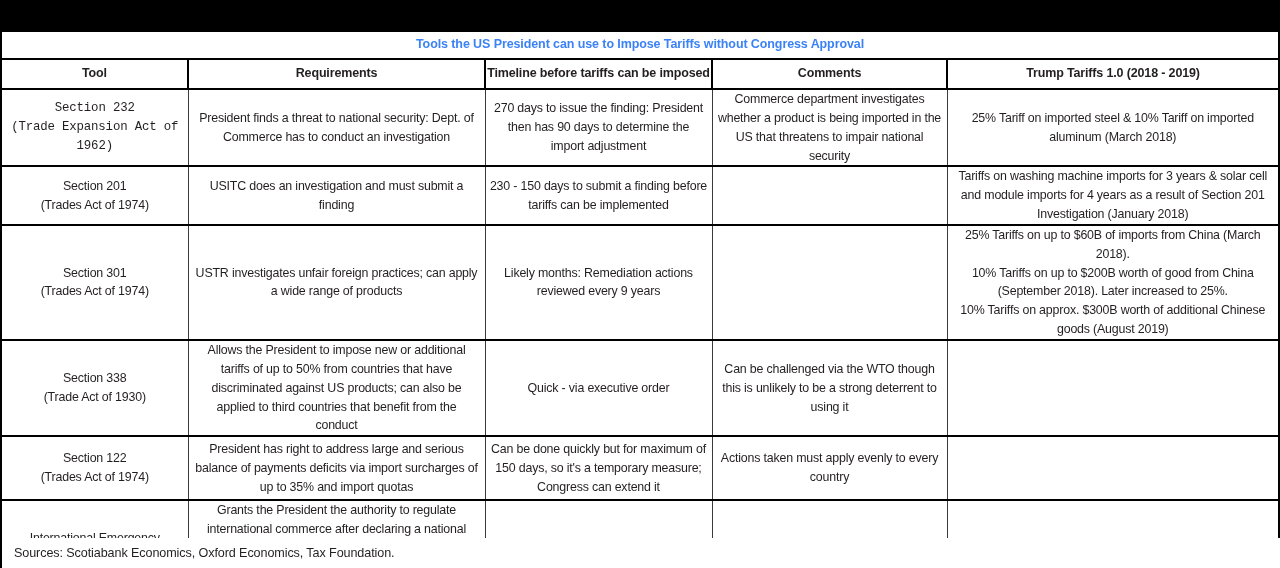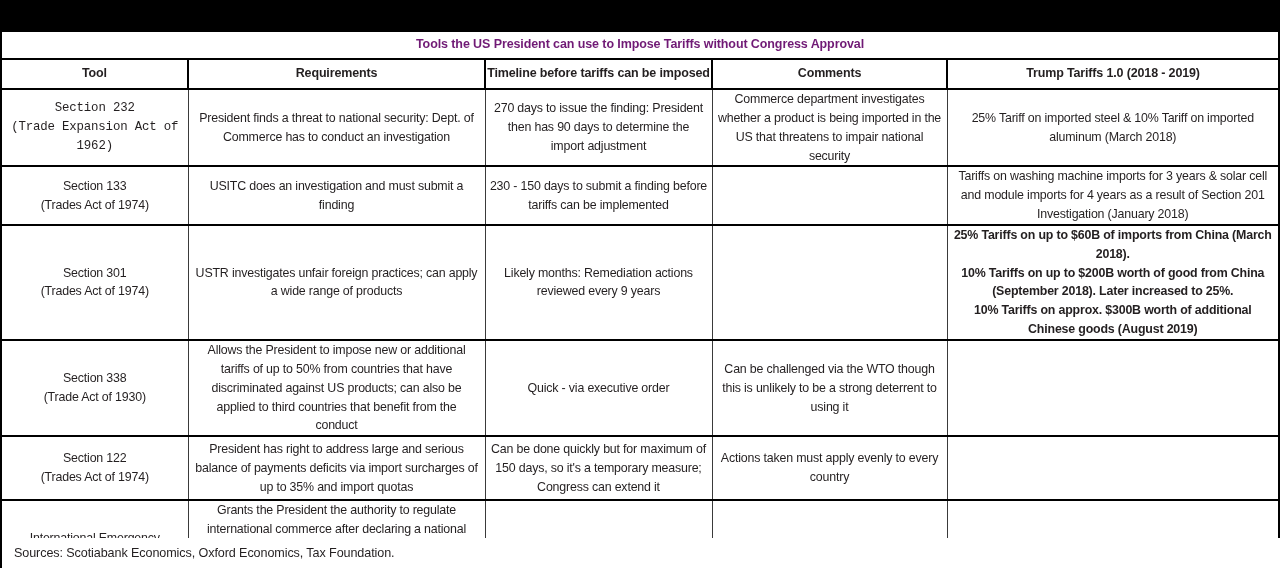--- a/index.html
+++ b/index.html
@@ -63,21 +63,21 @@
     height: 26px;
     border-bottom: 2px solid #000000;
     border-top: none;
     border-left: none;
     border-right: none;
   }
   .title-text {
     font-size: 12.5px;
     font-weight: bold;
     letter-spacing: -0.1px;
-    color: #701a75;
+    color: #3b82f6;
     line-height: 1.1;
   }
 
   
   tr.head-row td {
     height: 28px;
     border-top: 2px solid #000000;
     border-bottom: 2px solid #000000;
     border-left: 2px solid #000000;
     border-right: 2px solid #000000;
@@ -201,21 +201,21 @@
           <td class="clipbox">
             <div class="cell tight">Commerce department investigates whether a product is being imported in the US that threatens to impair national security</div>
           </td>
           <td>
             <div class="cell">25% Tariff on imported steel &amp; 10% Tariff on imported aluminum (March 2018)</div>
           </td>
         </tr>
 
         <tr class="data-row r2">
           <td>
-            <div class="cell" style="white-space: pre-line;">Section 133
+            <div class="cell" style="white-space: pre-line;">Section 201
 (Trades Act of 1974)</div>
           </td>
           <td>
             <div class="cell">USITC does an investigation and must submit a finding</div>
           </td>
           <td>
             <div class="cell tight">230 - 150 days to submit a finding before tariffs can be implemented</div>
           </td>
           <td>
             <div class="cell tight"></div>
@@ -233,21 +233,21 @@
           <td>
             <div class="cell">USTR investigates unfair foreign practices; can apply a wide range of products</div>
           </td>
           <td>
             <div class="cell tight">Likely months: Remediation actions reviewed every 9 years</div>
           </td>
           <td>
             <div class="cell tight"></div>
           </td>
           <td class="clipbox">
-            <div class="cell" style="white-space: pre-line; font-weight: bold;">25% Tariffs on up to $60B of imports from China (March 2018).
+            <div class="cell" style="white-space: pre-line;">25% Tariffs on up to $60B of imports from China (March 2018).
 10% Tariffs on up to $200B worth of good from China (September 2018). Later increased to 25%.
 10% Tariffs on approx. $300B worth of additional Chinese goods (August 2019)</div>
           </td>
         </tr>
 
         <tr class="data-row r4">
           <td>
             <div class="cell" style="white-space: pre-line;">Section 338
 (Trade Act of 1930)</div>
           </td>

